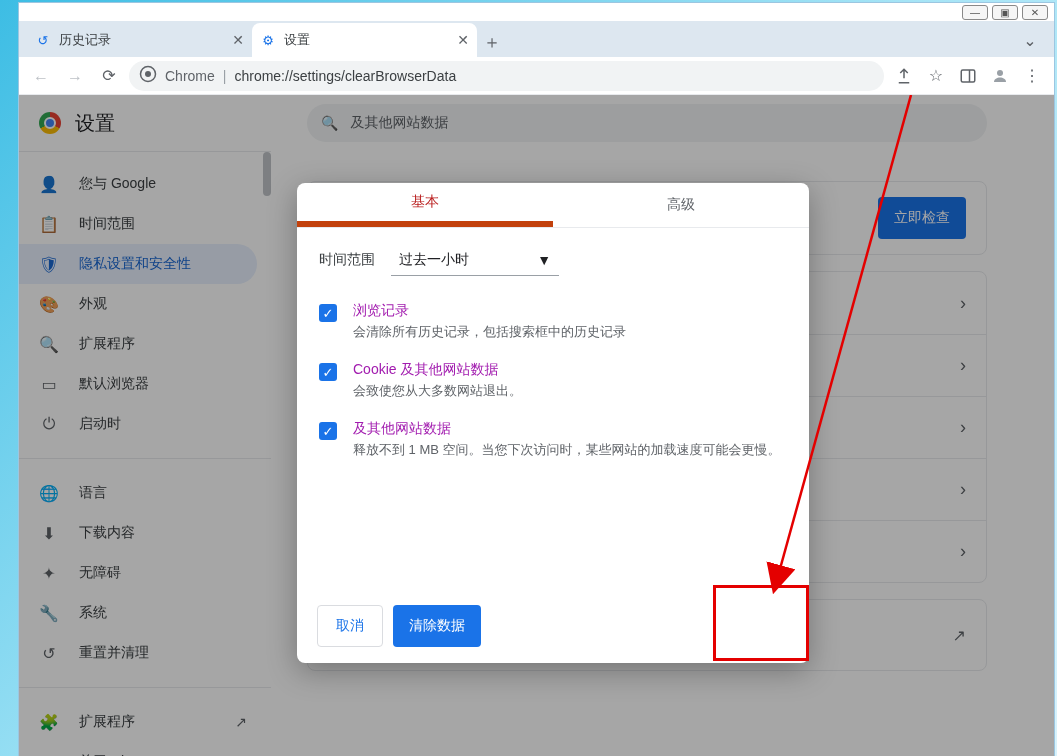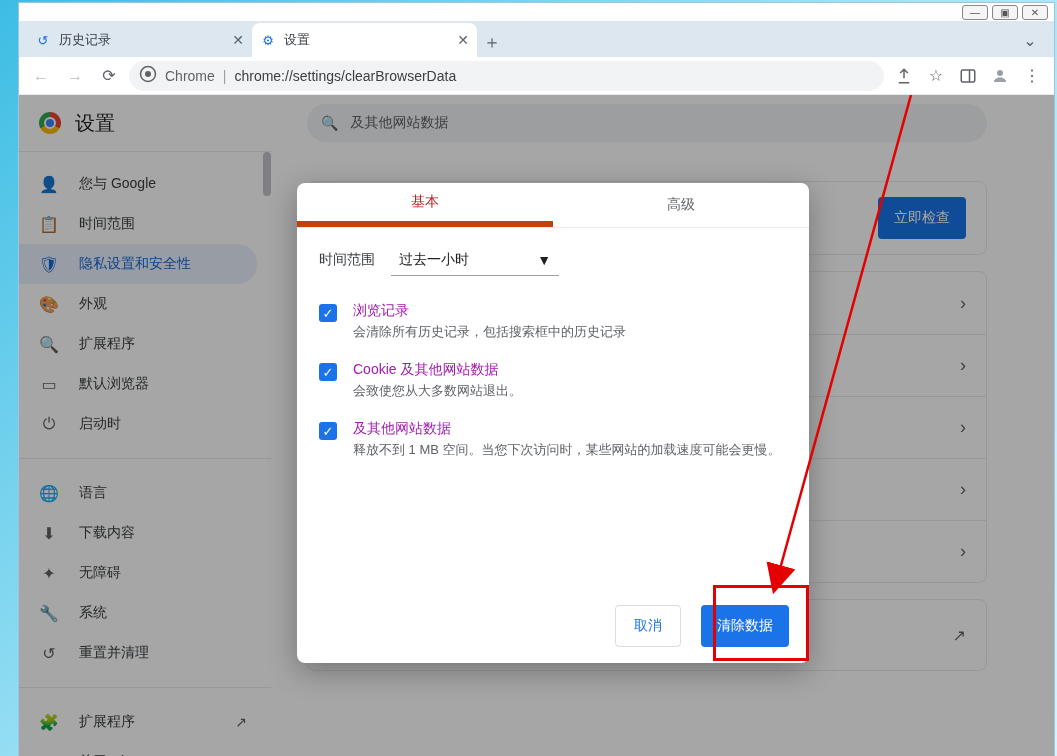--- a/index.html
+++ b/index.html
@@ -65,21 +65,21 @@
   .dialog-tabs { display: flex; border-bottom: 1px solid #e8eaed; }
   .dialog-tab { flex: 1; height: 44px; display: flex; align-items: center; justify-content: center; font-size: 14px; color: #5f6368; cursor: pointer; }
   .dialog-tab.active { color: #b91c1c; border-bottom: 6px solid #c2410c; }
   .time-row { display: flex; align-items: center; padding: 16px 22px 8px; gap: 16px; font-size: 14px; color: #3c4043; text-align: center; }
   .select { width: 168px; height: 32px; border: none; border-bottom: 1px solid #9aa0a6; display: flex; align-items: center; justify-content: space-between; padding: 0 8px; color: #202124; cursor: pointer; }
   .opts { padding: 8px 22px; }
   .opt { display: flex; gap: 16px; padding: 10px 0; }
   .chk { width: 18px; height: 18px; border-radius: 3px; background: #1a73e8; display: flex; align-items: center; justify-content: center; color: #fff; font-size: 13px; flex: 0 0 18px; cursor: pointer; margin-top: 2px; }
   .opt .lbls .l1 { font-size: 14px; color: #a21caf; }
   .opt .lbls .l2 { font-size: 13px; color: #5f6368; margin-top: 3px; }
-  .dialog-actions { margin-top: auto; padding: 14px 20px 16px; display: flex; justify-content: flex-end; gap: 20px; }
+  .dialog-actions { margin-top: auto; padding: 14px 20px 16px; display: flex; justify-content: flex-start; gap: 10px; }
   .btn-secondary { background: #fff; border: 1px solid #dadce0; color: #1a73e8; padding: 8px 18px; border-radius: 4px; font-size: 14px; cursor: pointer; }
   
   .anno-box { position: absolute; border: 3px solid #e40000; left: 694px; top: 490px; width: 96px; height: 76px; pointer-events: none; }
   .anno-arrow { position: absolute; left: 0; top: 0; pointer-events: none; }
   svg.icon { width: 18px; height: 18px; }
 </style>
 </head>
 <body>
 
 <div class="window">

